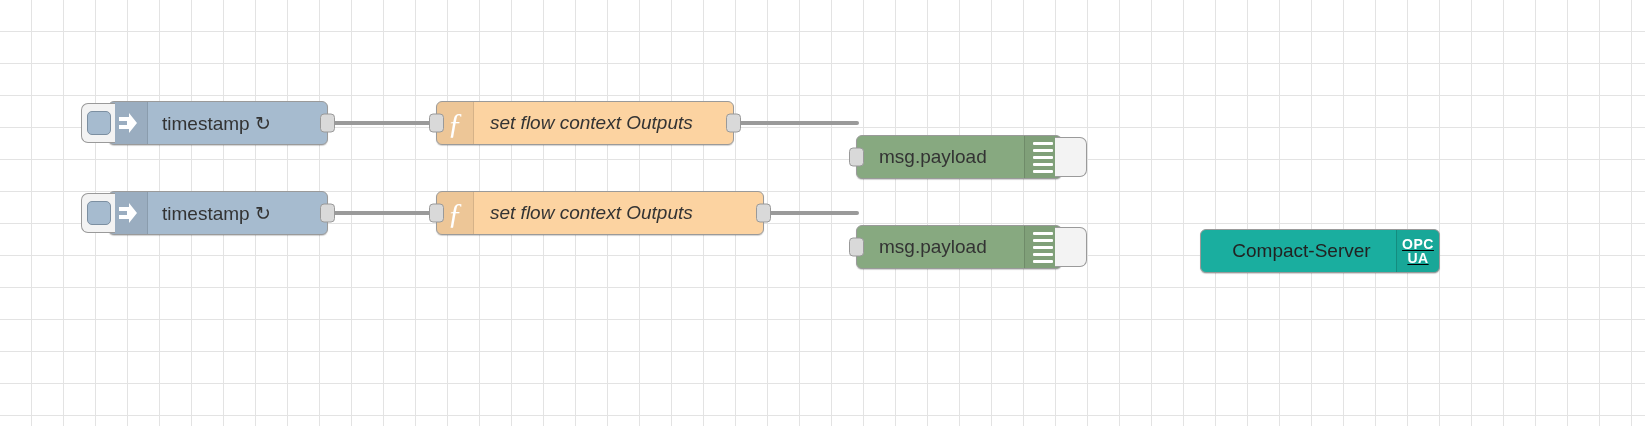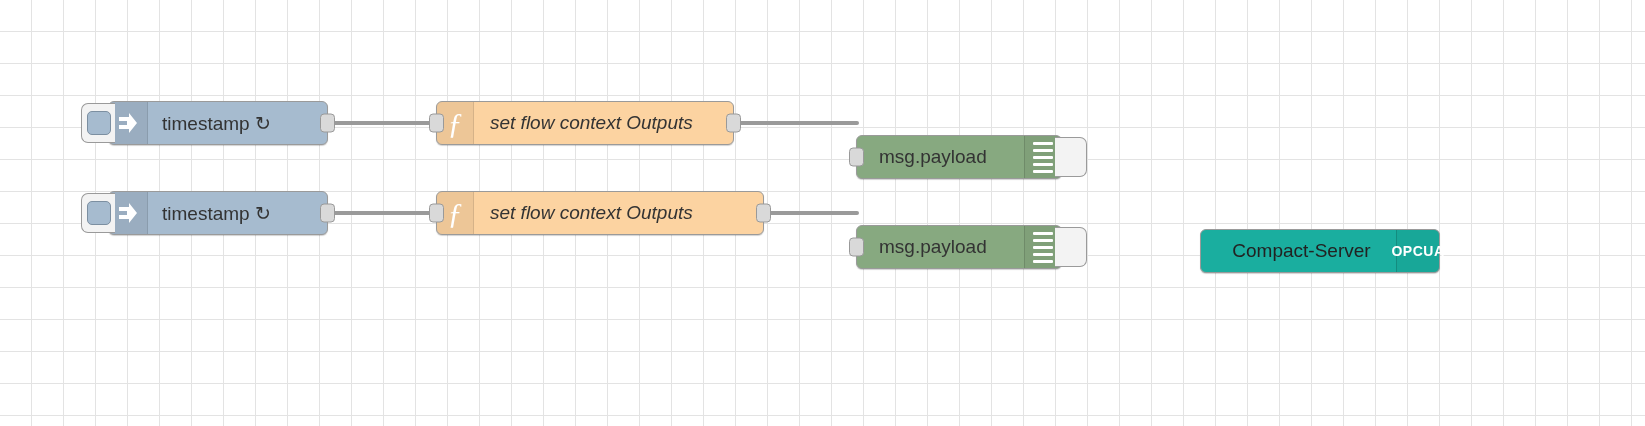--- a/index.html
+++ b/index.html
@@ -192,27 +192,28 @@
   .node-opcua .node-label {
     padding-left: 24px;
     padding-right: 18px;
     font-size: 19px;
     color: #222222;
     justify-content: center;
   }
   .opcua-icon-box {
     width: 42px;
     display: flex;
-    flex-direction: row;
+    flex-direction: column;
     align-items: center;
     justify-content: center;
     border-left: 1px solid rgba(0,0,0,0.16);
     background: rgba(0,0,0,0.04);
     flex: 0 0 auto;
     line-height: 1.02;
+    text-decoration: underline;
   }
   .opcua-line {
     color: #ffffff;
     font-size: 14px;
     font-weight: bold;
     letter-spacing: 0.5px;
   }
 
   
   .arrow-icon { display:block; }

